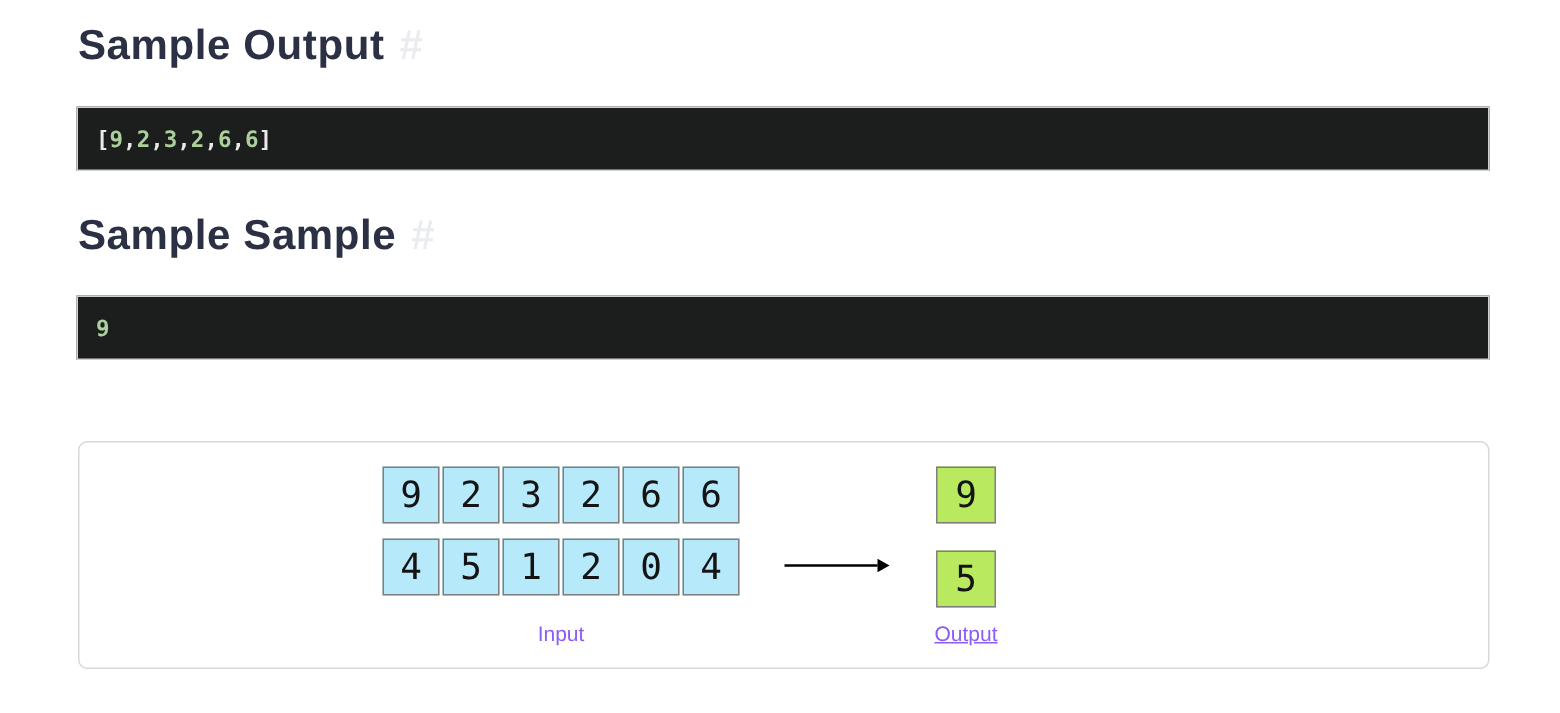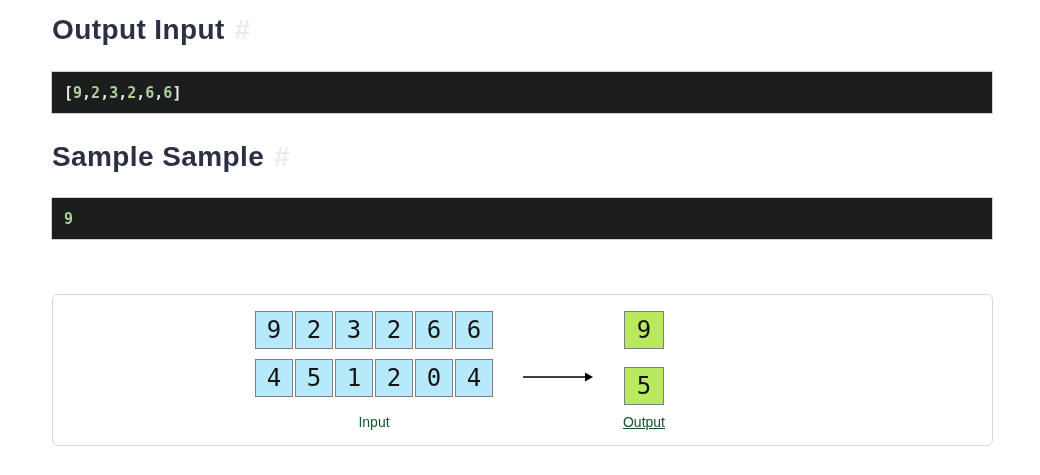--- a/index.html
+++ b/index.html
@@ -114,29 +114,29 @@
     flex-direction: column;
     gap: 18px;
   }
 
   .figure-label {
     position: absolute;
     top: 119px;
     text-align: center;
     font-family: "Liberation Sans", sans-serif;
     font-size: 14px;
-    color: #14532d;
+    color: #8b5cf6;
   }
   .input-label  { left: 202px; width: 238px; }
   .output-label { left: 551px; width: 80px; text-decoration: underline; }
 </style>
 </head>
 <body>
 
-<h2 class="section-heading" id="heading-sample-input"><span>Output Input</span><a class="anchor">#</a></h2>
+<h2 class="section-heading" id="heading-sample-input"><span>Sample Output</span><a class="anchor">#</a></h2>
 
 <pre class="code-block" id="code-input"><span class="tok-punct">[</span><span class="tok-num">9</span><span class="tok-punct">,</span><span class="tok-num">2</span><span class="tok-punct">,</span><span class="tok-num">3</span><span class="tok-punct">,</span><span class="tok-num">2</span><span class="tok-punct">,</span><span class="tok-num">6</span><span class="tok-punct">,</span><span class="tok-num">6</span><span class="tok-punct">]</span></pre>
 
 <h2 class="section-heading" id="heading-sample-output"><span>Sample Sample</span><a class="anchor">#</a></h2>
 
 <pre class="code-block" id="code-output"><span class="tok-num">9</span></pre>
 
 <div class="figure-card">
 
   <div class="input-grid" id="input-grid">

